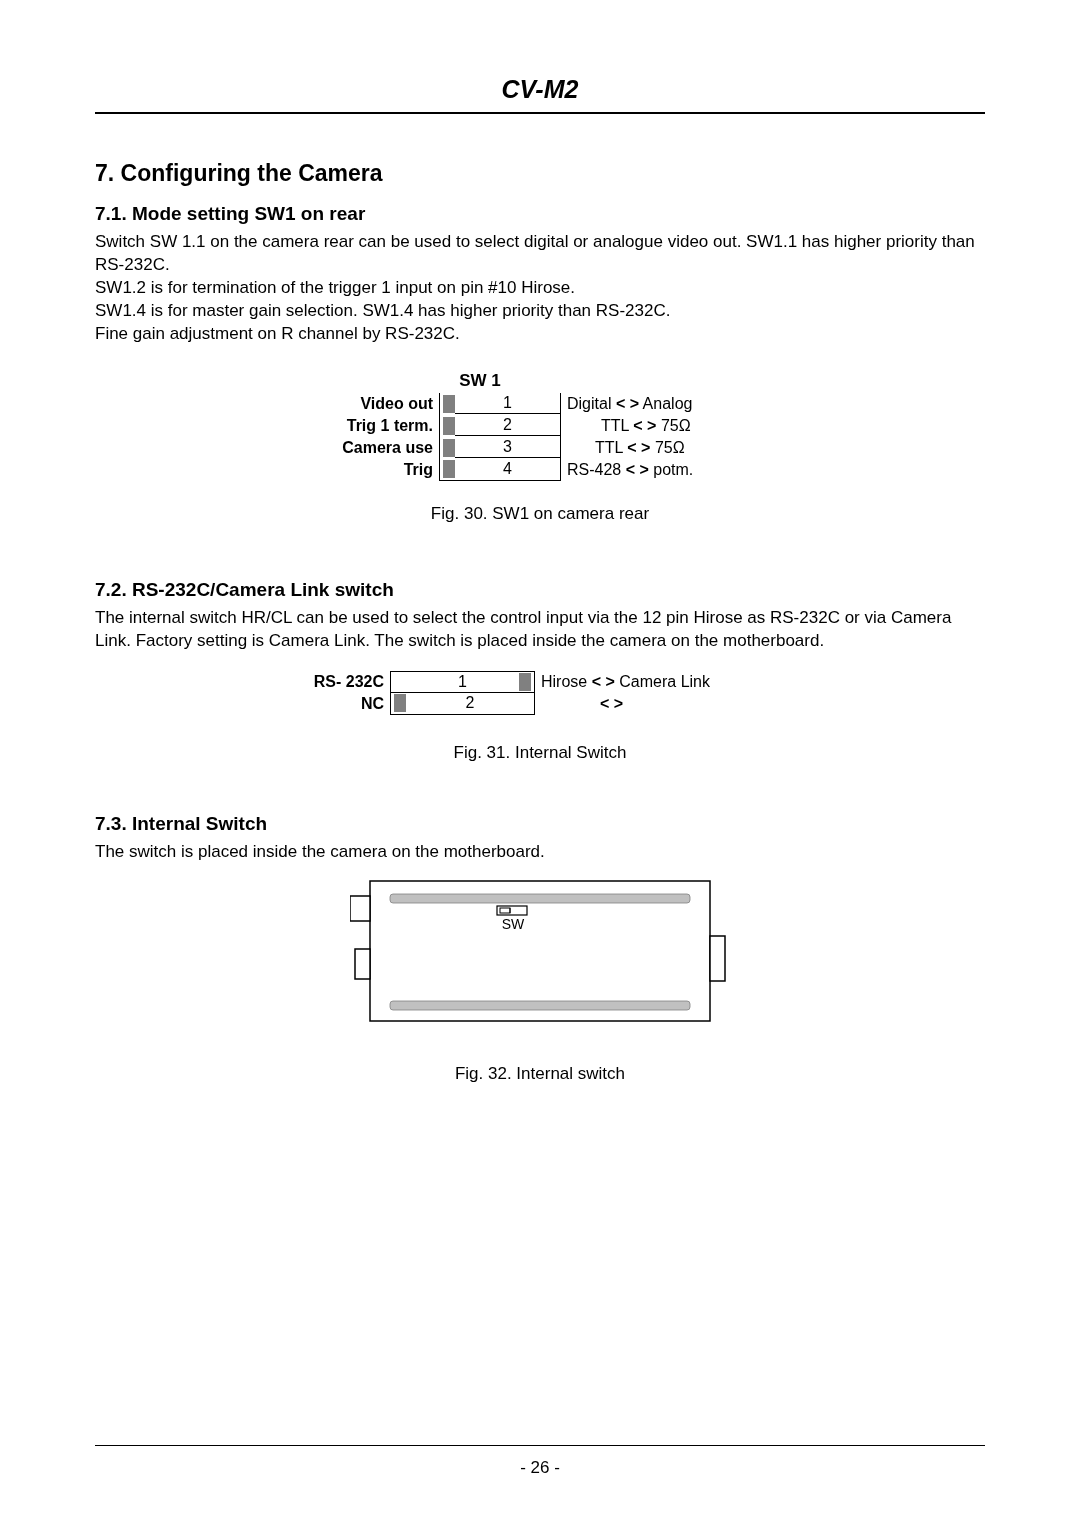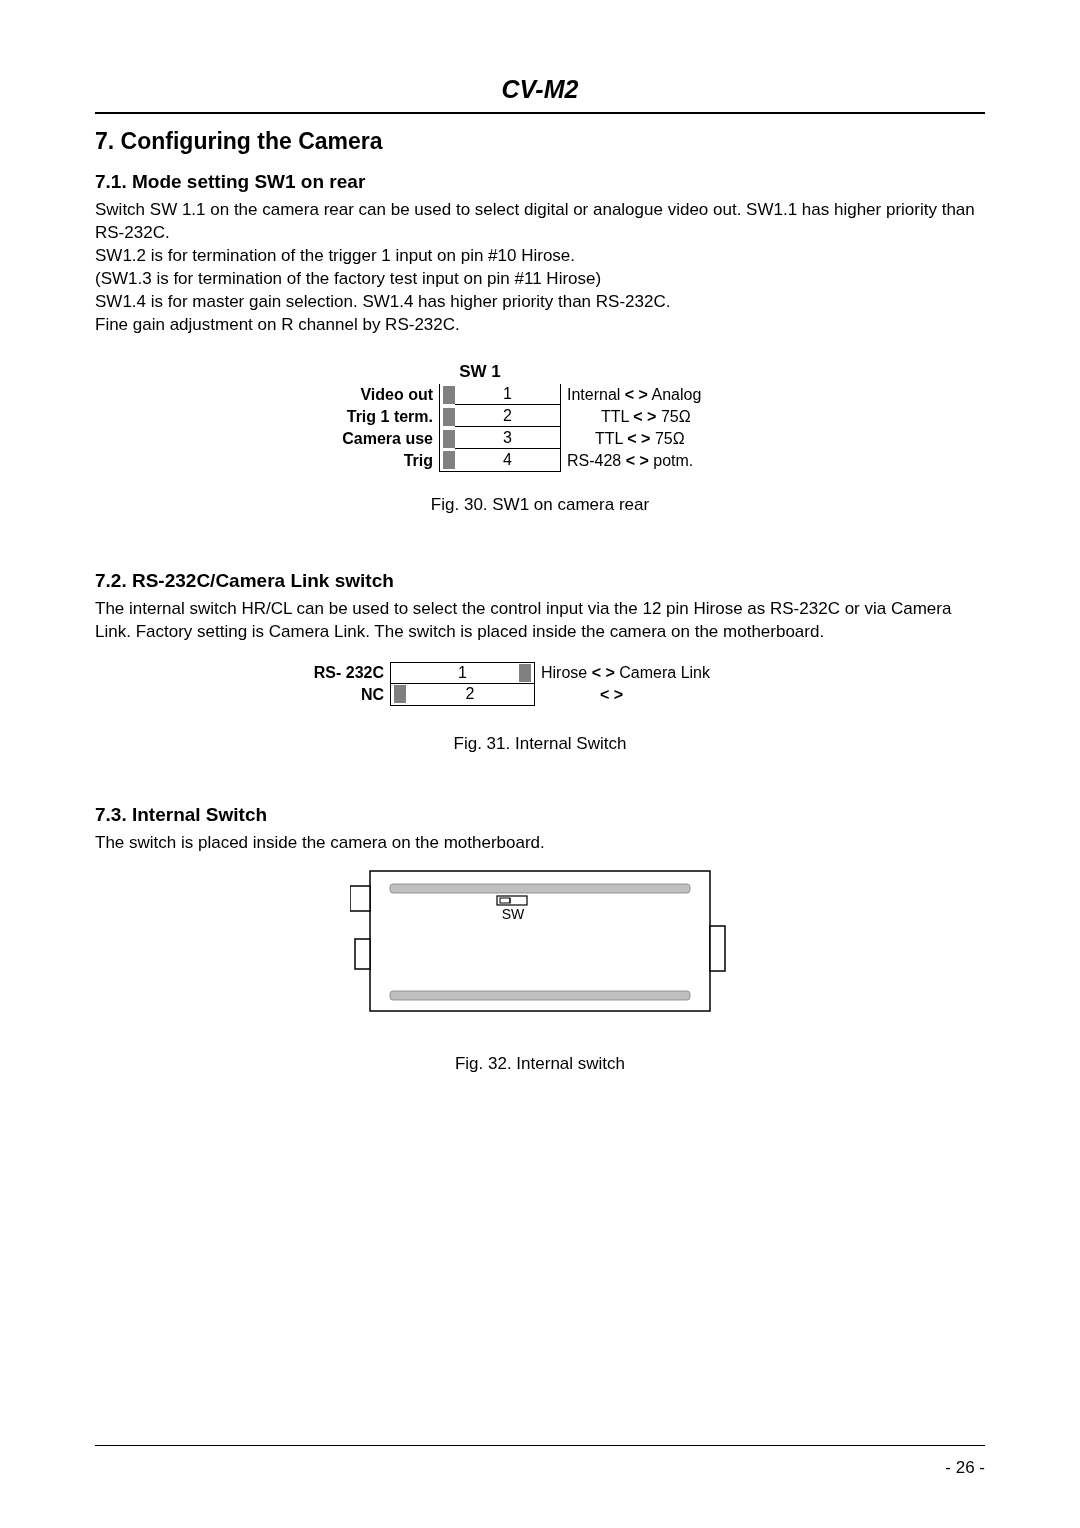--- a/index.html
+++ b/index.html
@@ -22,21 +22,21 @@
       font-style: italic;
       font-weight: bold;
       font-size: 25px;
       padding-bottom: 8px;
       border-bottom: 2.5px solid #000;
     }
     
     .section-heading {
       font-weight: bold;
       font-size: 23px;
-      margin-top: 14px;
+      margin-top: 46px;
       margin-bottom: 16px;
     }
     
     .subsection-heading {
       font-weight: bold;
       font-size: 19px;
       margin-bottom: 6px;
     }
     
     .body-text {
@@ -231,51 +231,50 @@
       height: 160px;
     }
     
     .footer {
       position: absolute;
       bottom: 50px;
       left: 95px;
       right: 95px;
       border-top: 1.5px solid #000;
       padding-top: 12px;
-      text-align: right;
+      text-align: center;
       font-size: 17px;
     }
   </style>
 </head>
 <body>
 
 <div class="header-title">CV-M2</div>
 
 <div class="section-heading">7. Configuring the Camera</div>
 
 <div class="subsection-heading">7.1. Mode setting SW1 on rear</div>
 
 <div class="para-block">
   <div class="body-text">Switch SW 1.1 on the camera rear can be used to select digital or analogue video out.  SW1.1 has higher priority than RS-232C.</div>
   <div class="body-text">SW1.2 is for termination of the trigger 1 input on pin #10 Hirose.</div>
-  <div class="body-text">(SW1.3 is for termination of the factory test input on pin #11 Hirose)</div>
   <div class="body-text">SW1.4 is for master gain selection. SW1.4 has higher priority than RS-232C.</div>
   <div class="body-text">Fine gain adjustment on R channel by RS-232C.</div>
 </div>
 
 <div class="sw1-container">
   <div class="sw1-title">SW 1</div>
 
   <div class="sw1-row">
     <div class="sw1-label-left">Video out</div>
     <div class="sw1-switch-box">
       <div class="sw1-indicator"></div>
       <div class="sw1-number">1</div>
     </div>
-    <div class="sw1-label-right"><span>Internal </span><span class="bold">&lt;  &gt;</span><span> Analog</span></div>
+    <div class="sw1-label-right"><span>Digital </span><span class="bold">&lt;  &gt;</span><span> Analog</span></div>
   </div>
 
   <div class="sw1-row">
     <div class="sw1-label-left">Trig 1 term.</div>
     <div class="sw1-switch-box">
       <div class="sw1-indicator"></div>
       <div class="sw1-number">2</div>
     </div>
     <div class="sw1-label-right" style="padding-left:40px;"><span>TTL </span><span class="bold">&lt;  &gt;</span><span> 75Ω</span></div>
   </div>

